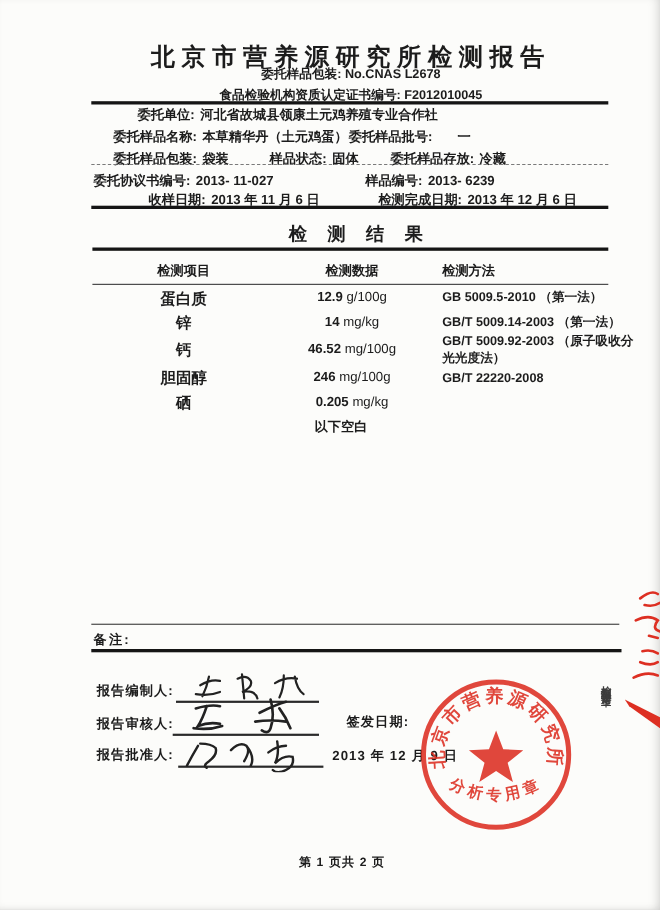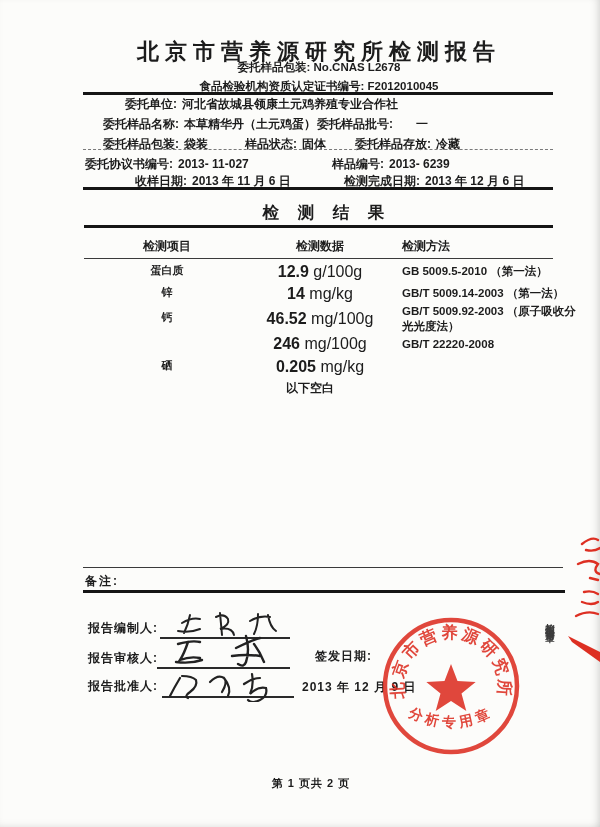--- a/index.html
+++ b/index.html
@@ -23,22 +23,22 @@
     font-size:22px;font-weight:700;letter-spacing:6px;white-space:nowrap;margin-top:10px;
   }
   .cert-row{top:60px;left:0;right:0;display:flex;justify-content:center;gap:26px;
     padding-left:38px;font-size:11.5px;font-weight:700;}
   .cert-row2{top:79px;left:0;right:0;text-align:center;padding-left:38px;
     font-size:11.5px;font-weight:700;}
   .f12{font-size:12px;font-weight:700;white-space:nowrap;}
   .lab{margin-right:5px;}
   .sec-title{top:202px;left:0;right:0;text-align:center;padding-left:54px;
     font-size:16.5px;font-weight:700;letter-spacing:7px;}
-  .cell-item{left:84px;width:166px;text-align:center;font-size:11px;font-weight:700;}
-  .cell-val{left:250px;width:140px;text-align:center;font-size:16px;white-space:nowrap;}
+  .cell-item{left:84px;width:166px;text-align:center;font-size:14px;font-weight:700;}
+  .cell-val{left:250px;width:140px;text-align:center;font-size:12px;white-space:nowrap;}
   .cell-val b{font-weight:700;}
   .cell-val span{font-weight:500;}
   .cell-method{left:402px;width:175px;font-size:11.5px;font-weight:600;line-height:15px;}
   .col-head{font-size:12px;font-weight:700;}
   .sign-label{font-size:12px;font-weight:700;letter-spacing:1px;white-space:nowrap;}
   .sign-line{position:absolute;height:1.6px;background:#2a2a2a;}
   .side-note{
     left:543px;top:616px;
     writing-mode:vertical-rl;text-orientation:upright;
     font-size:9.5px;letter-spacing:1.5px;color:#3c3c3c;font-weight:600;
@@ -95,20 +95,21 @@
   <div class="abs cell-method" style="top:264px;">GB 5009.5-2010 （第一法）</div>
 
   <div class="abs cell-item" style="top:285px;">锌</div>
   <div class="abs cell-val" style="top:285px;"><b>14</b> <span>mg/kg</span></div>
   <div class="abs cell-method" style="top:286px;">GB/T 5009.14-2003 （第一法）</div>
 
   <div class="abs cell-item" style="top:310px;">钙</div>
   <div class="abs cell-val" style="top:310px;"><b>46.52</b> <span>mg/100g</span></div>
   <div class="abs cell-method" style="top:304px;">GB/T 5009.92-2003 （原子吸收分光光度法）</div>
 
+  <div class="abs cell-item" style="top:335px;">胆固醇</div>
   <div class="abs cell-val" style="top:335px;"><b>246</b> <span>mg/100g</span></div>
   <div class="abs cell-method" style="top:337px;">GB/T 22220-2008</div>
 
   <div class="abs cell-item" style="top:358px;">硒</div>
   <div class="abs cell-val" style="top:358px;"><b>0.205</b> <span>mg/kg</span></div>
 
   <div class="abs" style="top:380px;left:250px;width:120px;text-align:center;font-size:12px;font-weight:600;">以下空白</div>
 
   <div class="rule thin" style="top:567px;left:83px;width:480px;"></div>
   <div class="abs f12" style="top:573px;left:85px;letter-spacing:2px;">备注:</div>

